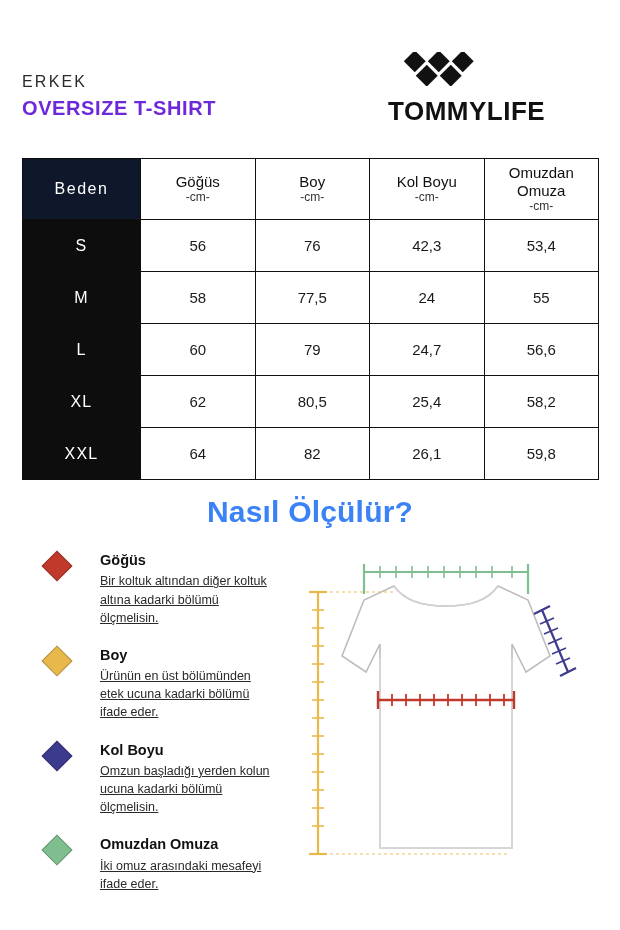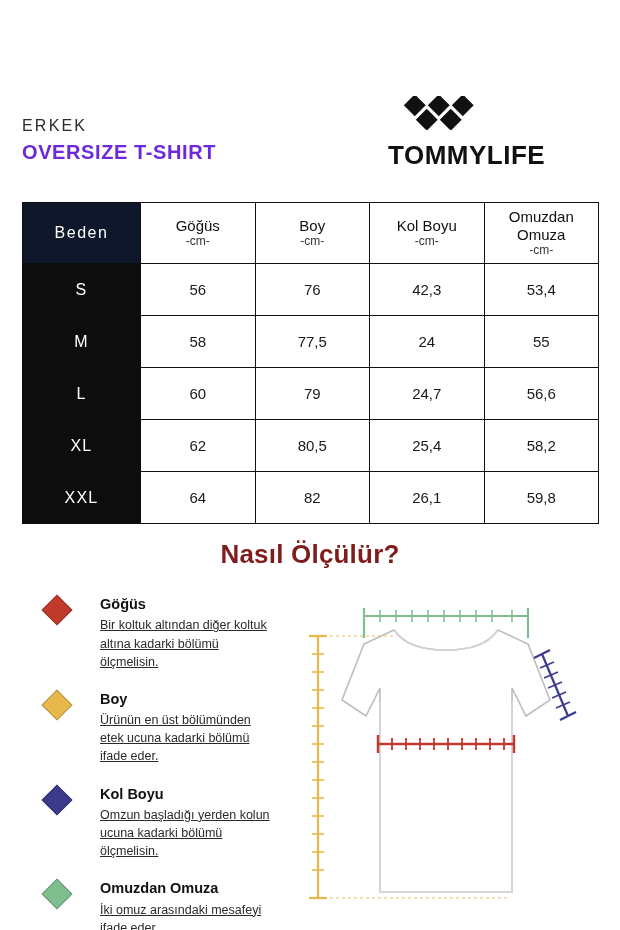--- a/index.html
+++ b/index.html
@@ -13,21 +13,20 @@
     font-family: "Liberation Sans", sans-serif;
     color: #1a1a1a;
     position: relative;
     overflow: hidden;
   }
 
   .page {
     position: absolute;
     inset: 0;
     background: #fff;
-    margin-top: 44px;
   }
 
   
   .header {
     position: absolute;
     left: 22px;
     top: 52px;
     width: 576px;
     height: 92px;
   }
@@ -120,23 +119,23 @@
   col.c-size { width: 118px; }
   col.c-data { width: 114.5px; }
 
   
   .how-title {
     position: absolute;
     left: 0;
     top: 495px;
     width: 620px;
     text-align: center;
-    font-size: 26px;
+    font-size: 30px;
     font-weight: bold;
-    color: #7f1d1d;
+    color: #3b82f6;
     letter-spacing: 0.2px;
   }
 
   .legend {
     position: absolute;
     left: 46px;
     top: 552px;
     width: 230px;
   }
   .legend-item {

